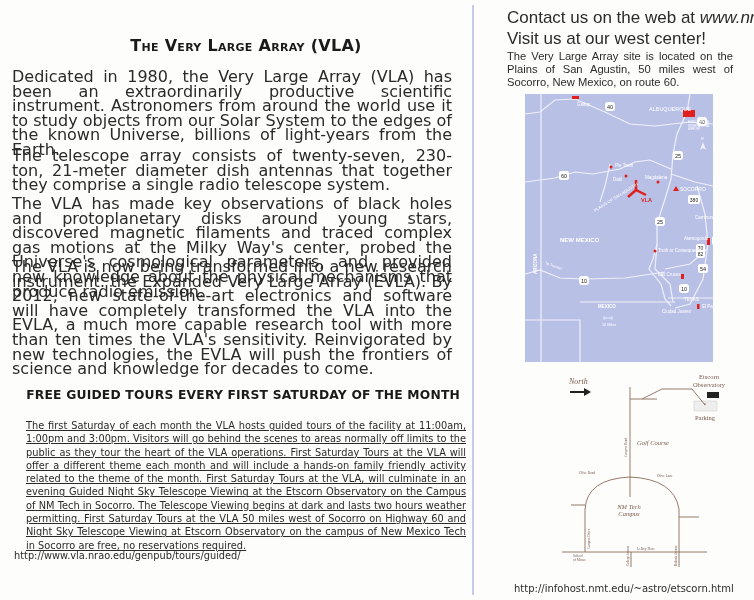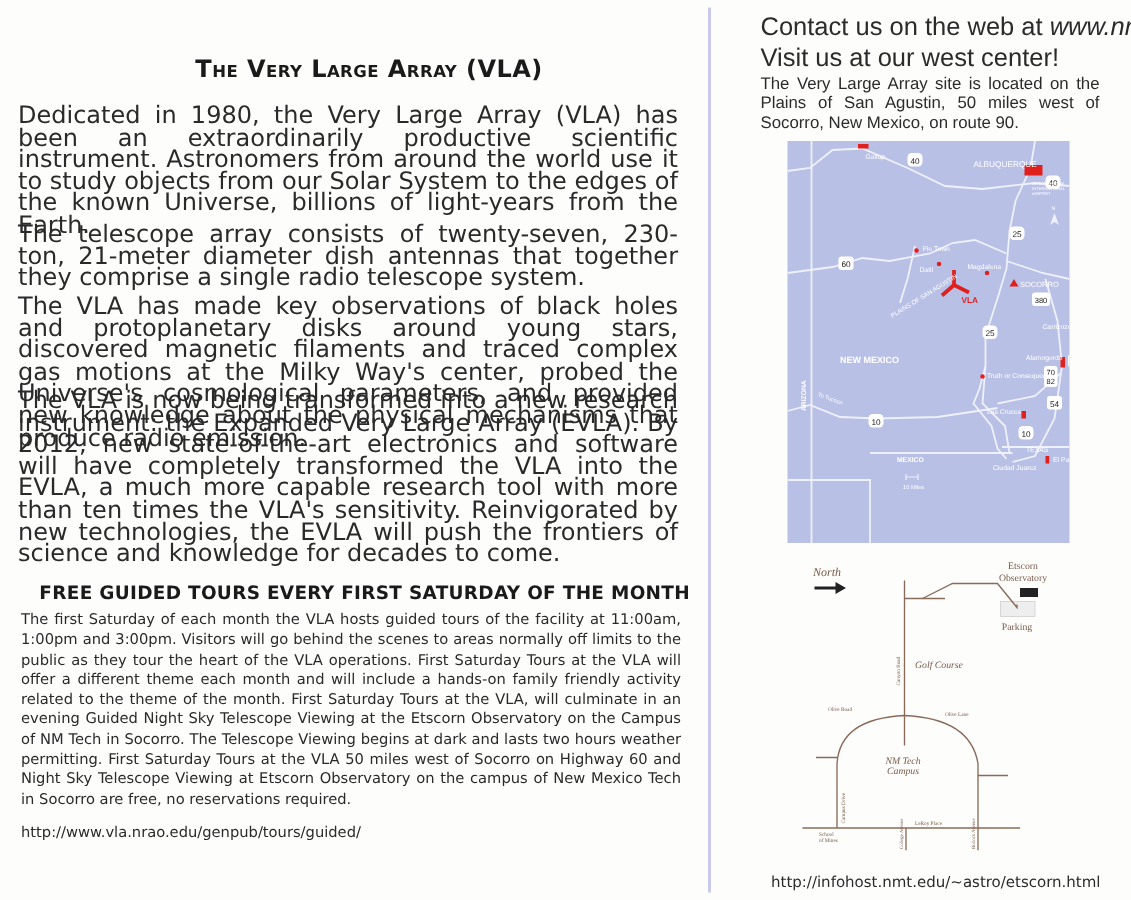--- a/index.html
+++ b/index.html
@@ -2,29 +2,29 @@
 <html><head>
 <meta charset="utf-8">
 <style>
   html, body { margin:0; padding:0; }
   body { width:754px; height:600px; background:#fdfdfc; position:relative; overflow:hidden;
          font-family:"Liberation Sans", sans-serif; color:#222; }
   .left { position:absolute; left:12px; top:0; width:442px; font-family:"DejaVu Sans", sans-serif; }
   .title { position:absolute; left:10px; top:36px; width:448px; text-align:center; font-size:16px; font-weight:bold; font-variant:small-caps; letter-spacing:0.3px; color:#1a1a1a; }
   .para { position:absolute; left:0; width:440px; font-size:16px; line-height:14.6px; color:#2a2a2a; text-align:justify; margin:0; }
   .tours-title { position:absolute; left:0; top:388px; width:448px; text-align:right; font-size:12.3px; font-weight:bold; color:#1a1a1a; letter-spacing:0.2px; }
-  .tours { position:absolute; left:2px; top:407px; width:440px; font-size:9.8px; line-height:13.3px; color:#2a2a2a; text-align:justify; margin:0; }
+  .tours { position:absolute; left:2px; top:407px; width:440px; font-size:9.8px; line-height:13.3px; color:#2a2a2a; text-align:justify; margin:12px;text-decoration:underline; }
   .url1 { position:absolute; left:2px; top:550px; font-size:9.8px; color:#2a2a2a; }
   .divider { position:absolute; left:472px; top:5px; width:2px; height:590px; background:#c9c9ec; }
   .right { position:absolute; left:507px; top:0; width:230px; }
   .r-line { position:absolute; left:0; font-size:17px; color:#2b2b2b; white-space:nowrap; }
   .r-para { position:absolute; left:0; top:50px; width:226px; font-size:11.2px; line-height:13px; color:#2b2b2b; text-align:justify; margin:0; }
   .map { position:absolute; left:525px; top:94px; width:188px; height:268px; background:#b9c0e6; overflow:hidden; }
   .map svg { position:absolute; left:0; top:0; }
-  .dir { position:absolute; left:530px; top:367px; width:190px; height:200px; }
+  .dir { position:absolute; left:557px; top:367px; width:190px; height:200px; }
   .url2 { position:absolute; left:514px; top:583px; font-size:10px; color:#2b2b2b; font-family:"DejaVu Sans", sans-serif; }
   .ml { font-family:"Liberation Sans", sans-serif; fill:#fff; }
   .dl { font-family:"Liberation Serif", serif; fill:#7a5a4a; }
 </style>
 </head>
 <body>
 
 <div class="left">
   <div class="title">The Very Large Array (VLA)</div>
   <p class="para" style="top:70px">Dedicated in 1980, the Very Large Array (VLA) has been an extraordinarily productive scientific instrument. Astronomers from around the world use it to study objects from our Solar System to the edges of the known Universe, billions of light-years from the Earth.</p>
@@ -34,21 +34,21 @@
   <div class="tours-title">FREE GUIDED TOURS EVERY FIRST SATURDAY OF THE MONTH</div>
   <p class="tours">The first Saturday of each month the VLA hosts guided tours of the facility at 11:00am, 1:00pm and 3:00pm. Visitors will go behind the scenes to areas normally off limits to the public as they tour the heart of the VLA operations. First Saturday Tours at the VLA will offer a different theme each month and will include a hands-on family friendly activity related to the theme of the month. First Saturday Tours at the VLA, will culminate in an evening Guided Night Sky Telescope Viewing at the Etscorn Observatory on the Campus of NM Tech in Socorro. The Telescope Viewing begins at dark and lasts two hours weather permitting. First Saturday Tours at the VLA 50 miles west of Socorro on Highway 60 and Night Sky Telescope Viewing at Etscorn Observatory on the campus of New Mexico Tech in Socorro are free, no reservations required.</p>
   <div class="url1">http://www.vla.nrao.edu/genpub/tours/guided/</div>
 </div>
 
 <div class="divider"></div>
 
 <div class="right">
   <div class="r-line" style="top:8px"><span>Contact us on the web at </span><i>www.nrao.edu</i><span>.</span></div>
   <div class="r-line" style="top:29px">Visit us at our west center!</div>
-  <p class="r-para">The Very Large Array site is located on the Plains of San Agustin, 50 miles west of Socorro, New Mexico, on route 90.</p>
+  <p class="r-para">The Very Large Array site is located on the Plains of San Agustin, 50 miles west of Socorro, New Mexico, on route 60.</p>
 </div>
 
 <div class="map">
   <svg width="188" height="268" viewBox="0 0 188 268">
     <g fill="none" stroke="#eef0fa" stroke-width="1.2">
 
       <line x1="16" y1="0" x2="16" y2="268"></line>
       <polyline points="0,226 55,226 55,268"></polyline>
       <polyline points="55,208 150,208"></polyline>
       <polyline points="143,204 188,204"></polyline>

